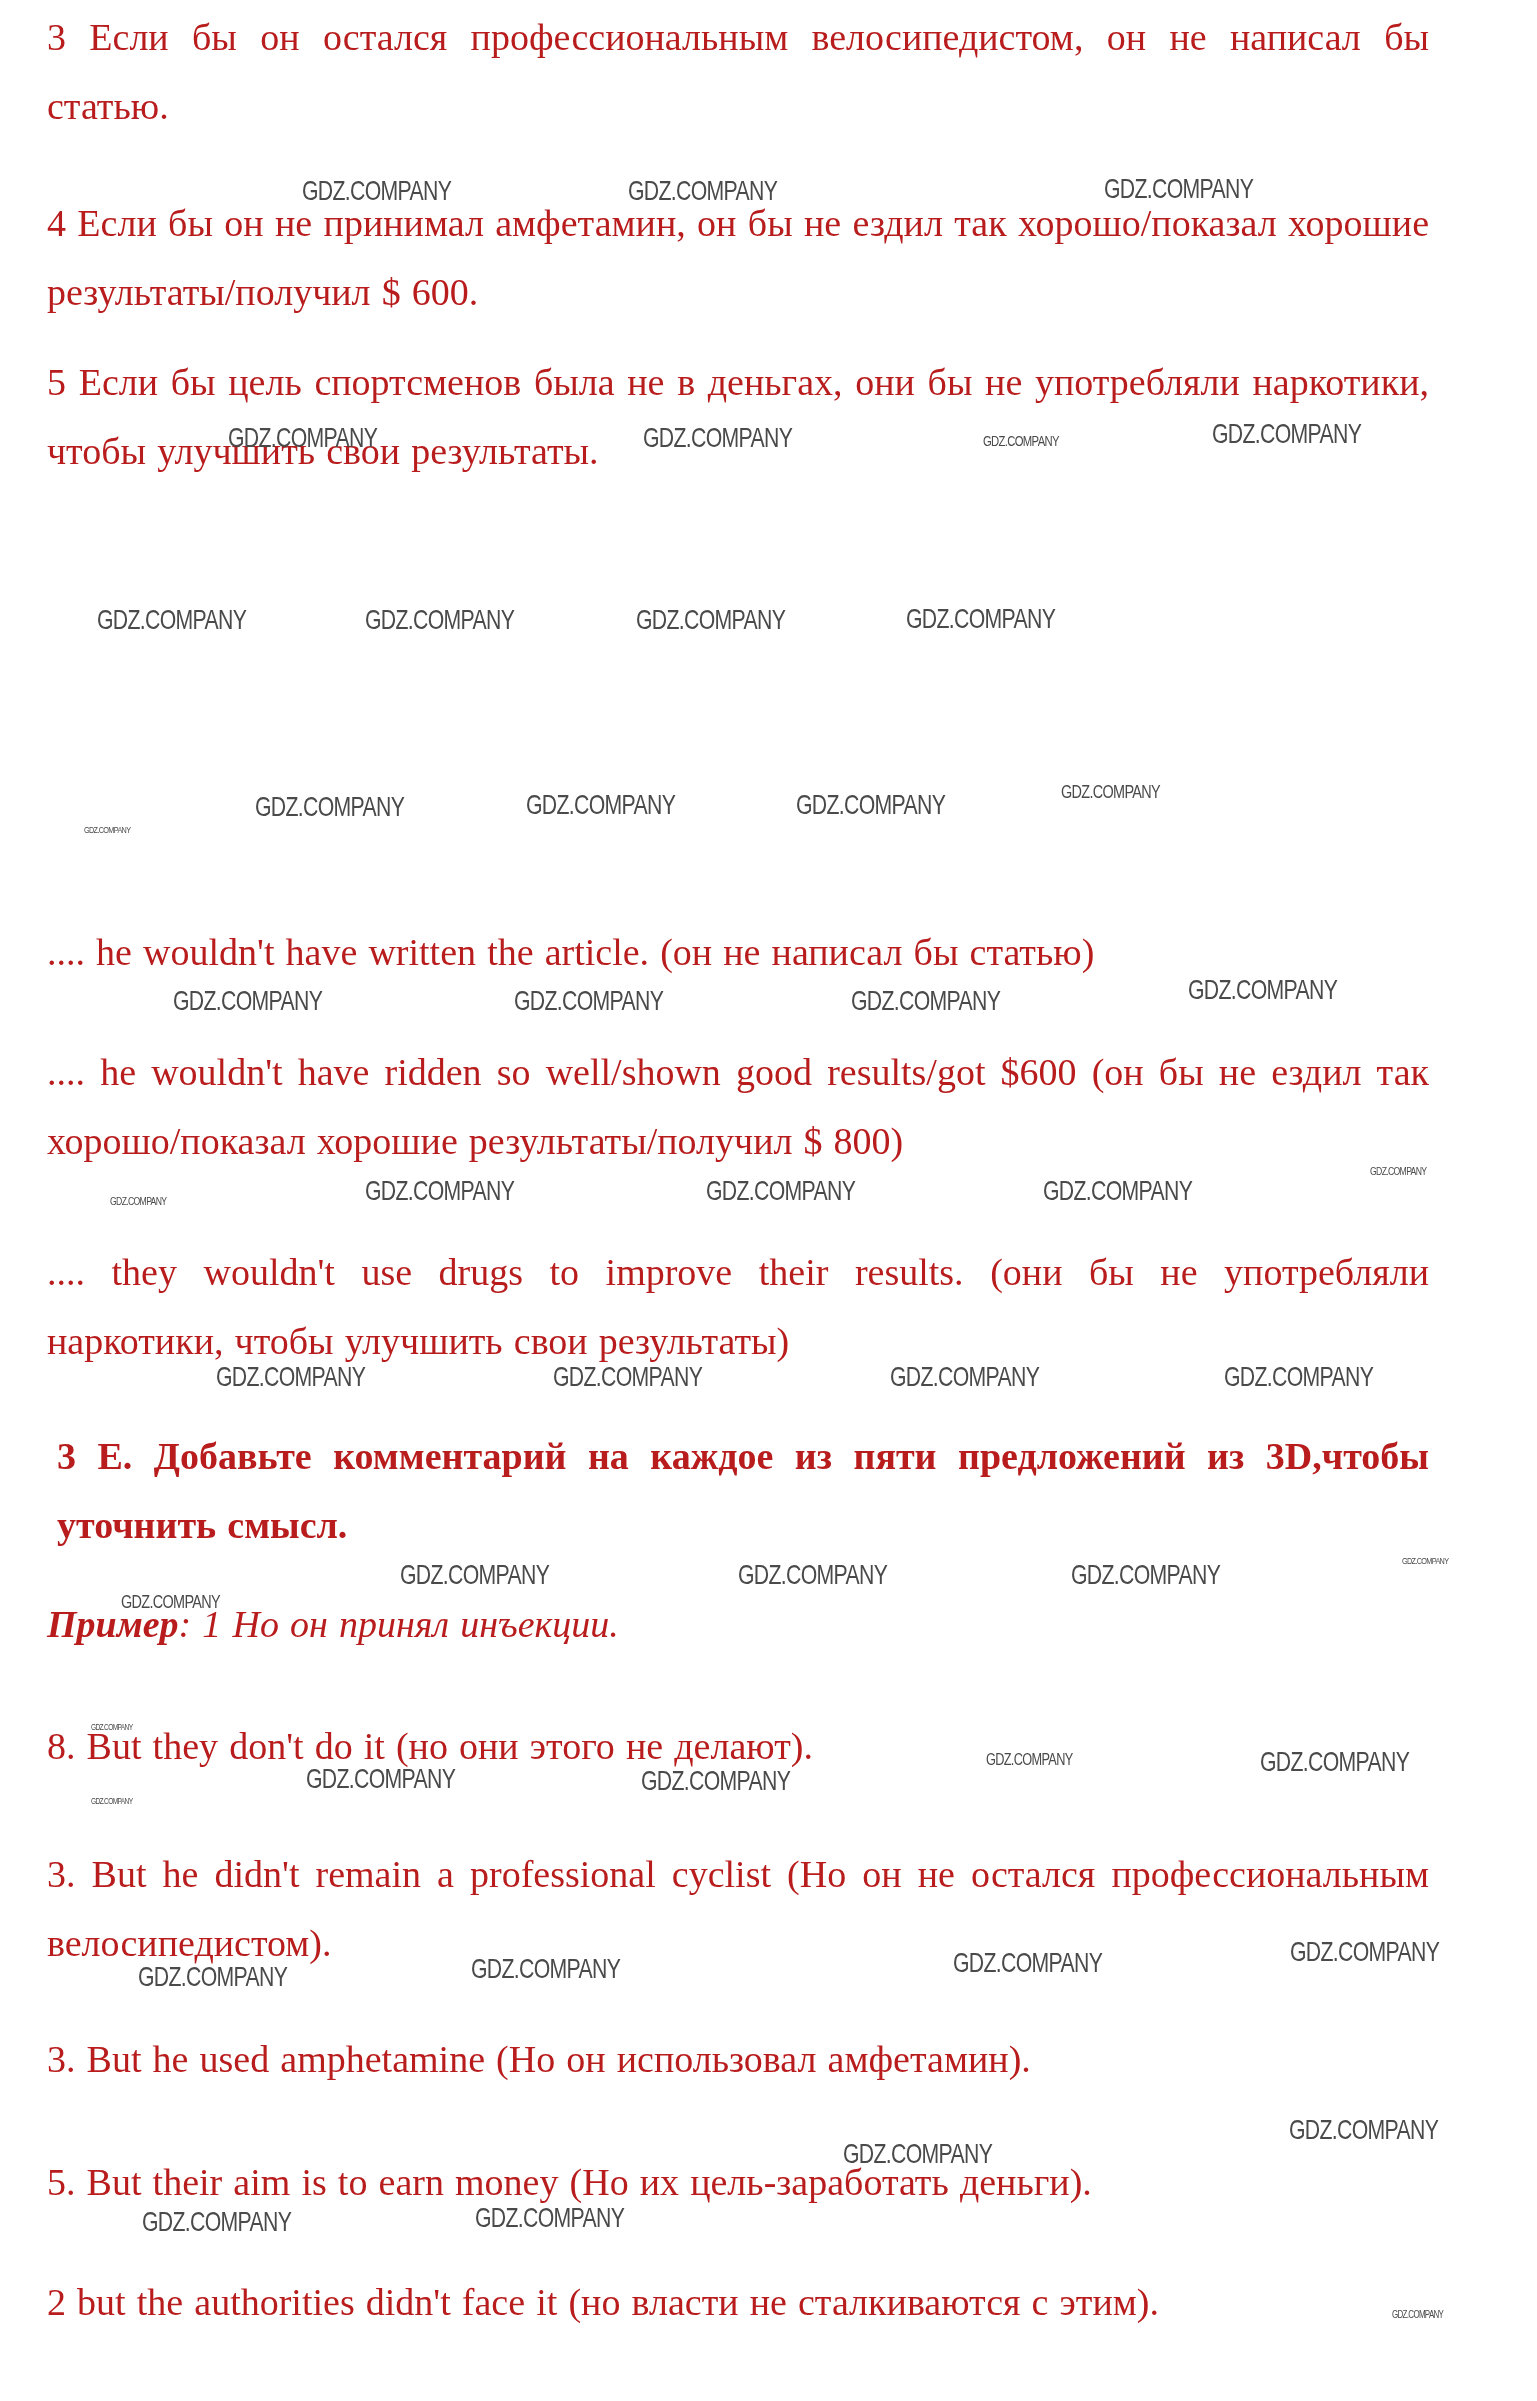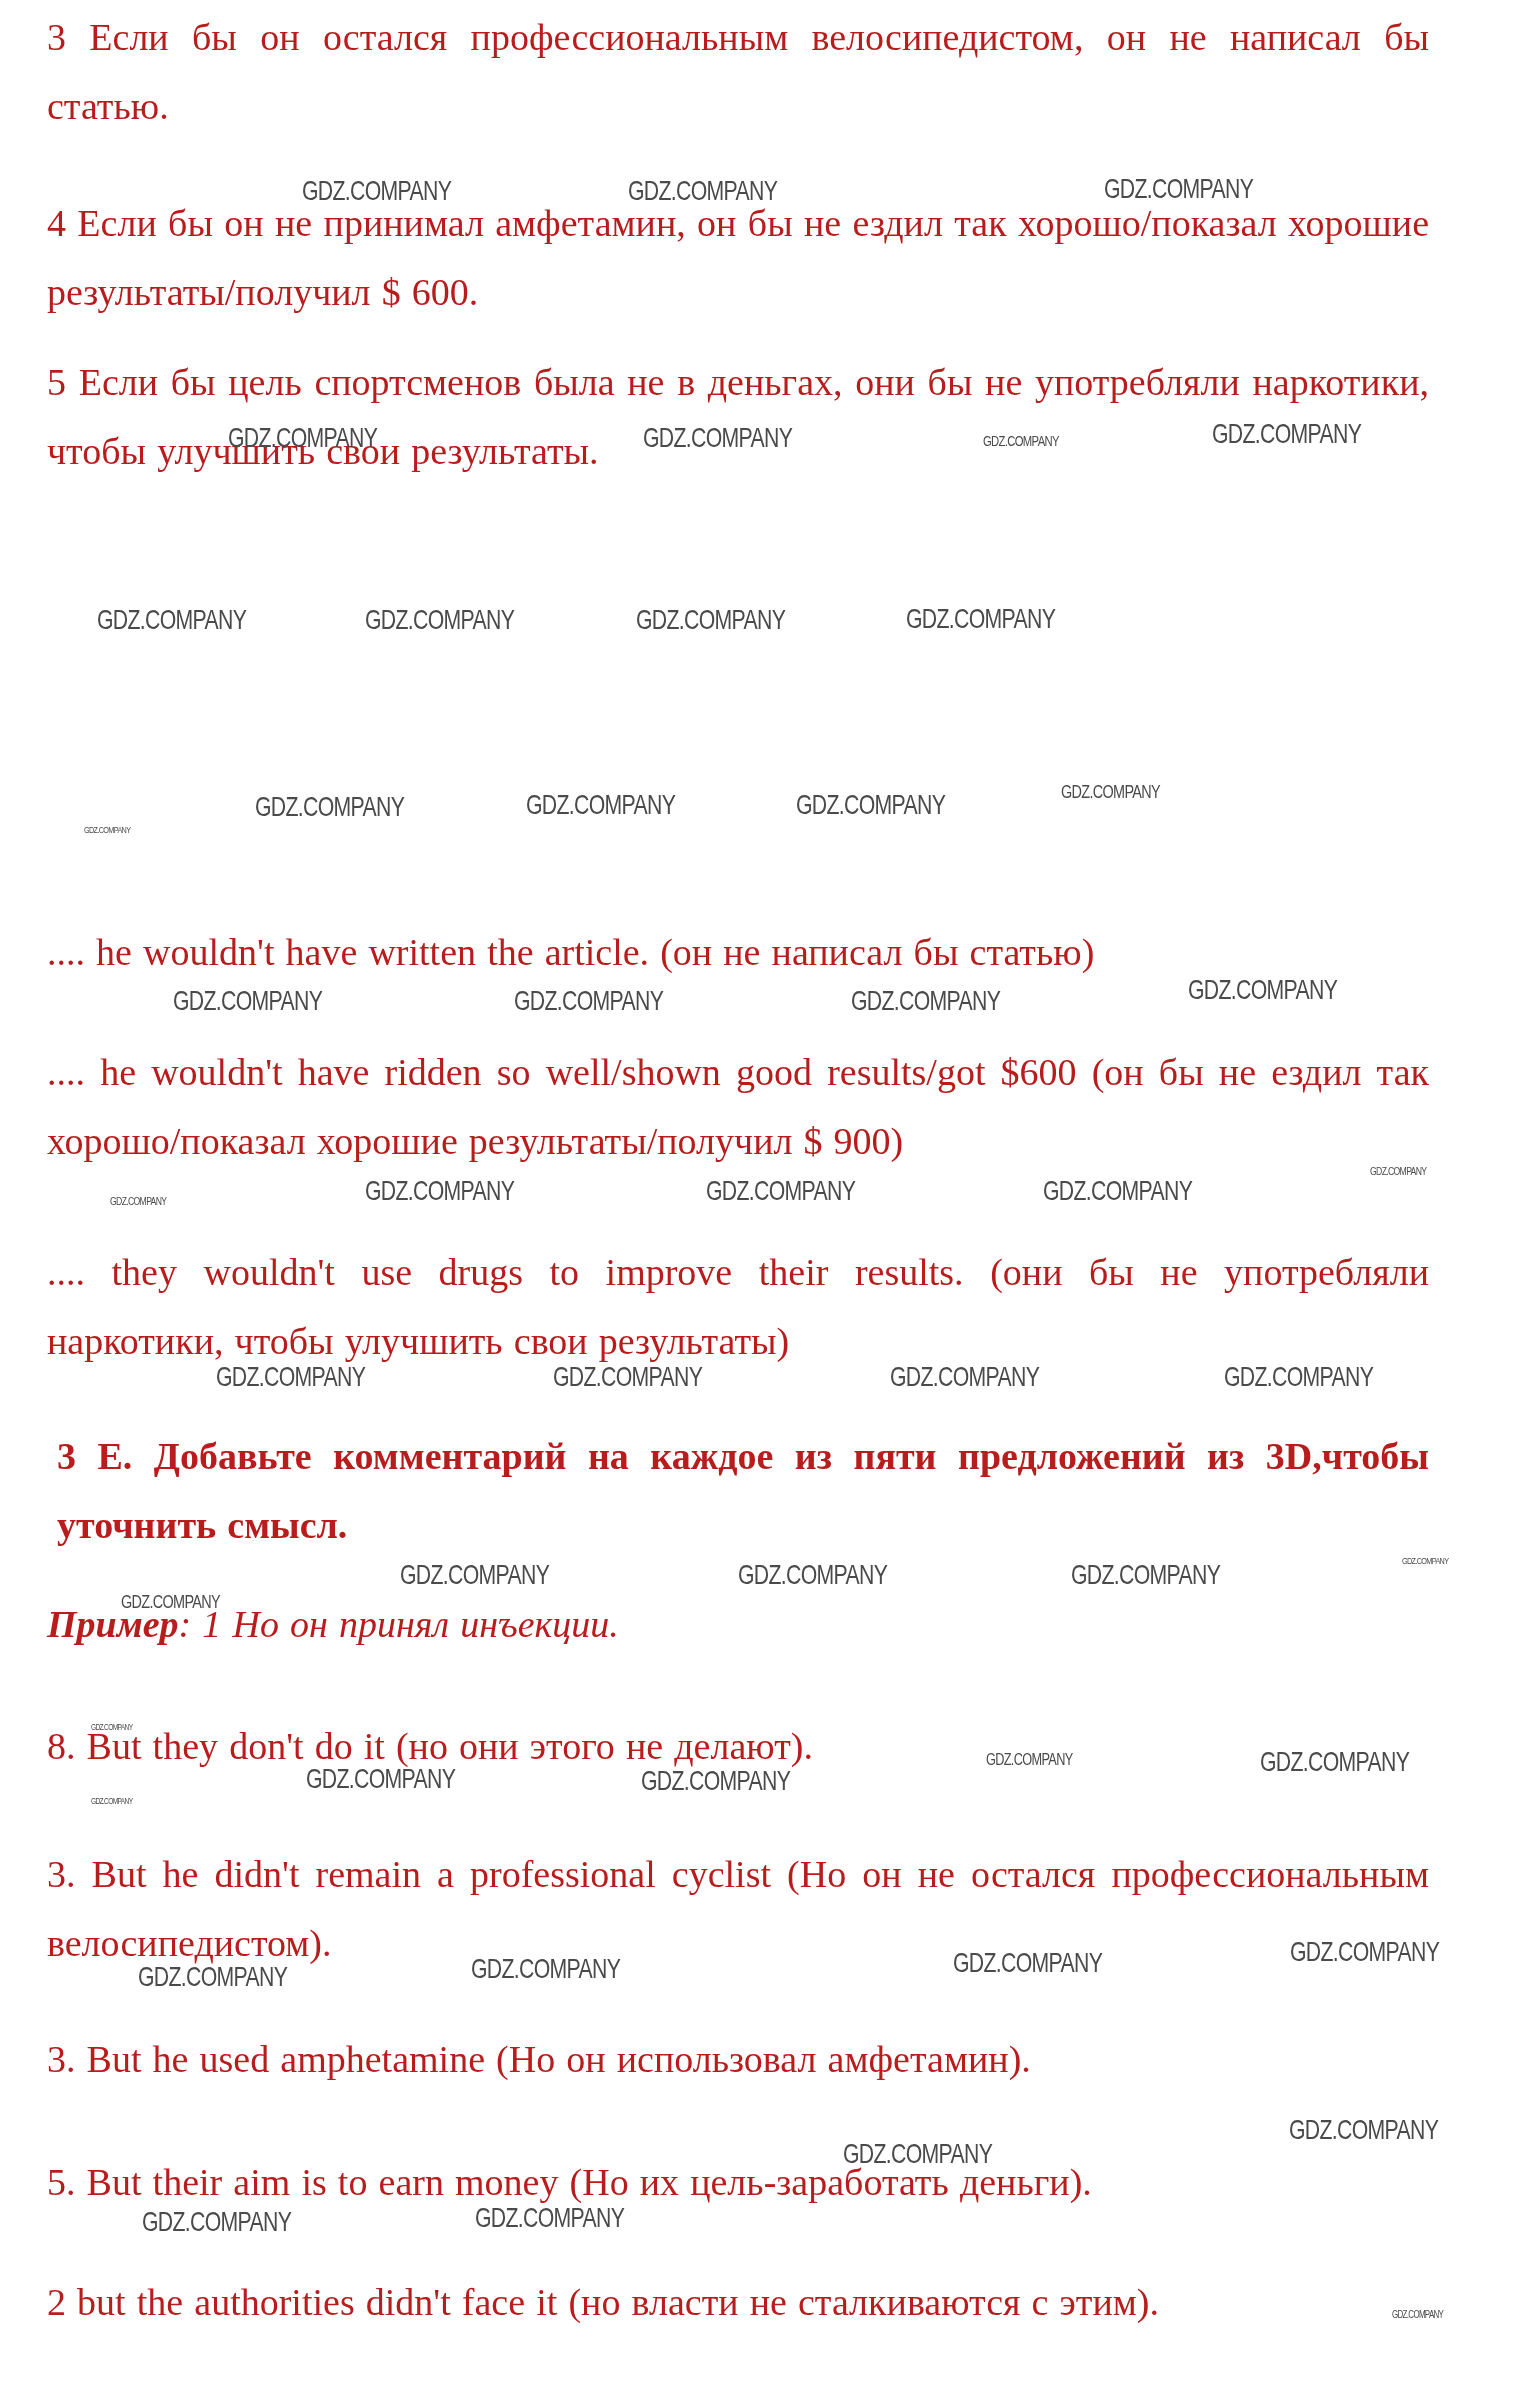--- a/index.html
+++ b/index.html
@@ -38,21 +38,21 @@
 </head>
 <body>
 
 <div class="page">
 
   <p class="para justify" style="top:1.6px">3 Если бы он остался профессиональным велосипедистом, он не написал бы статью.</p>
   <p class="para justify" style="top:188px">4 Если бы он не принимал амфетамин, он бы не ездил так хорошо/показал хорошие результаты/получил $ 600.</p>
   <p class="para justify" style="top:347px">5 Если бы цель спортсменов была не в деньгах, они бы не употребляли наркотики, чтобы улучшить свои результаты.</p>
 
   <p class="para" style="top:917px">.... he wouldn't have written the article. (он не написал бы статью)</p>
-  <p class="para justify" style="top:1037px">.... he wouldn't have ridden so well/shown good results/got $600 (он бы не ездил так хорошо/показал хорошие результаты/получил $ 900)</p>
+  <p class="para justify" style="top:1037px">.... he wouldn't have ridden so well/shown good results/got $600 (он бы не ездил так хорошо/показал хорошие результаты/получил $ 800)</p>
   <p class="para justify" style="top:1237px">.... they wouldn't use drugs to improve their results. (они бы не употребляли наркотики, чтобы улучшить свои результаты)</p>
 
   <p class="para justify bold" style="top:1421px; left:56px">3 Е. Добавьте комментарий на каждое из пяти предложений из 3D,чтобы уточнить смысл.</p>
 
   <p class="para" style="top:1589px"><span class="bi">Пример</span><span class="i">: 1 Но он принял инъекции.</span></p>
 
   <p class="para" style="top:1711px">8. But they don't do it (но они этого не делают).</p>
   <p class="para justify" style="top:1839px">3. But he didn't remain a professional cyclist (Но он не остался профессиональным велосипедистом).</p>
   <p class="para" style="top:2024px">3. But he used amphetamine (Но он использовал амфетамин).</p>
   <p class="para" style="top:2147px">5. But their aim is to earn money (Но их цель-заработать деньги).</p>

